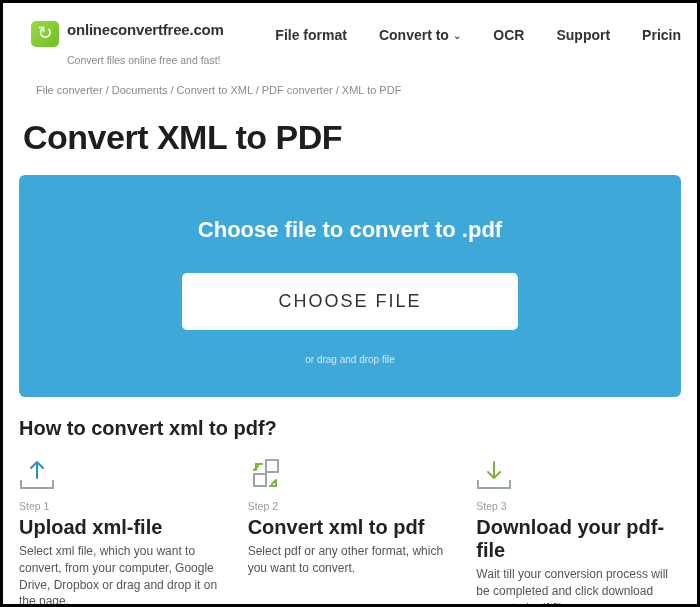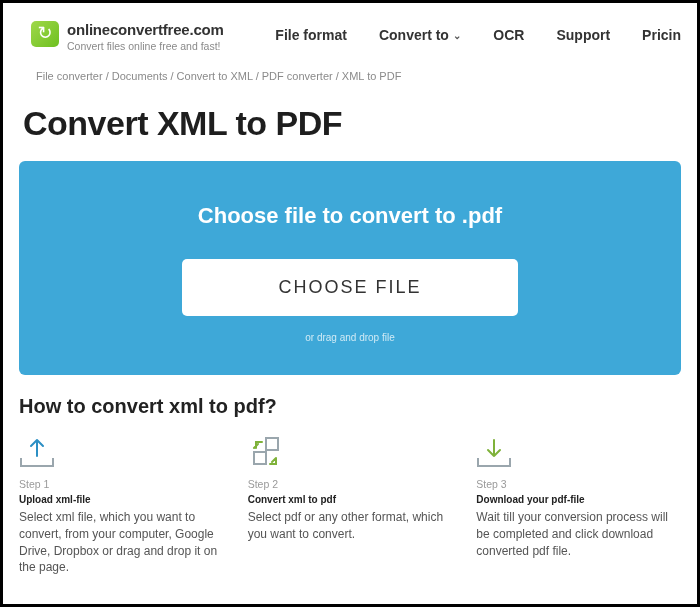--- a/index.html
+++ b/index.html
@@ -22,21 +22,21 @@
   .logo-box {
     width: 28px; height: 26px;
     border-radius: 5px;
     background: linear-gradient(135deg,#9fd84a,#6ec020);
     display: flex; align-items: center; justify-content: center;
     position: relative;
   }
   .logo-arrow { color:#fff; font-size:18px; line-height:1; transform: translateY(-1px); }
   .brand-text { display:flex; flex-direction:column; }
   .brand-name { font-size: 15px; color:#333; font-weight: 600; letter-spacing: -0.2px; }
-  .brand-tag { font-size: 10.5px; color:#8a8a8a; margin-top:2px; }
+  .brand-tag { font-size: 10.5px; color:#8a8a8a; margin-top:16px; }
   .nav {
     margin-left: auto;
     display: flex;
     gap: 32px;
     font-size: 14px;
     color:#333;
     padding-top: 6px;
     padding-right: 0;
   }
   .nav-item { cursor: pointer; white-space: nowrap; display:flex; align-items:center; gap:4px;font-weight:bold; }
@@ -70,34 +70,34 @@
     background:#fff;
     color:#333;
     font-size: 18px;
     letter-spacing: 2px;
     font-weight: 500;
     padding: 18px 96px;
     border-radius: 5px;
     margin-top: 30px;
     cursor: pointer;
   }
-  .hero-sub { font-size: 10px; color:#cfeaf5; margin-top: 16px; }
+  .hero-sub { font-size: 10px; color:#cfeaf5; margin-top: 24px; }
   
   .howto { padding: 20px 16px 0 16px; }
   .howto-title { font-size: 20px; font-weight: 700; color:#222; }
   .howto-reverse { font-size: 12.5px; color:#2a8bbd; margin-top: 14px; cursor:pointer; }
   .steps {
     display: flex;
     gap: 24px;
     margin-top: 18px;
   }
   .step { flex: 1; }
   .step .icon-slot { height: 36px; margin-bottom: 6px; }
   .step-label { font-size: 10.5px; color:#9a9a9a; margin-bottom: 4px; }
-  .step-title { font-size: 10px; font-weight: 700; color:#222; margin-bottom: 4px; }
+  .step-title { font-size: 20px; font-weight: 700; color:#222; margin-bottom: 4px; }
   .step-desc { font-size: 12px; color:#555; line-height: 1.4; }
   svg { display:block; }
 </style>
 </head>
 <body>
 
 <div class="page">
 
   <div class="header">
     <div class="brand">

